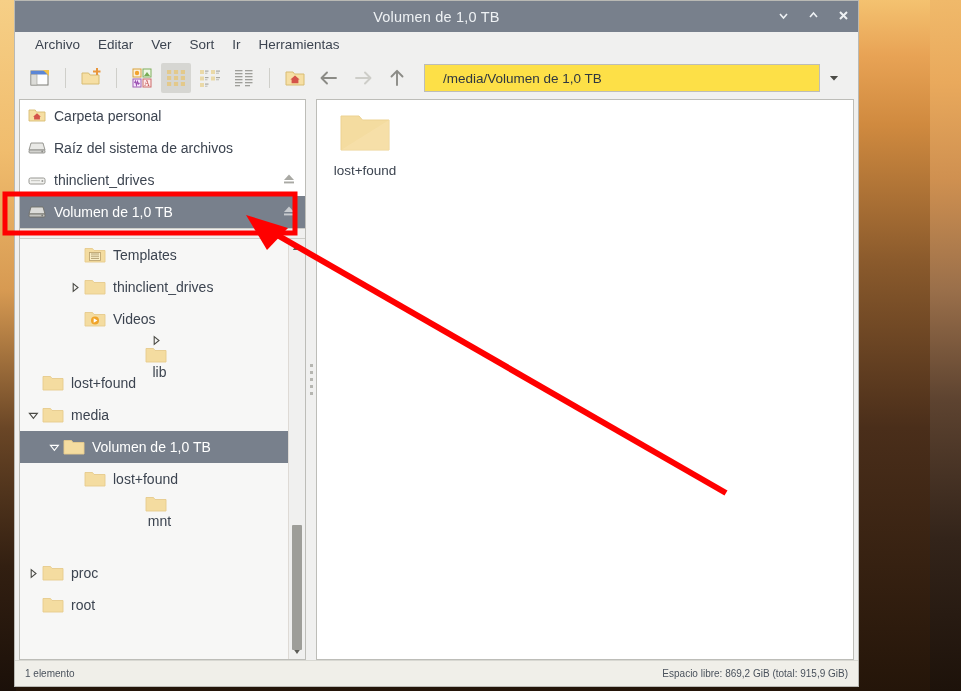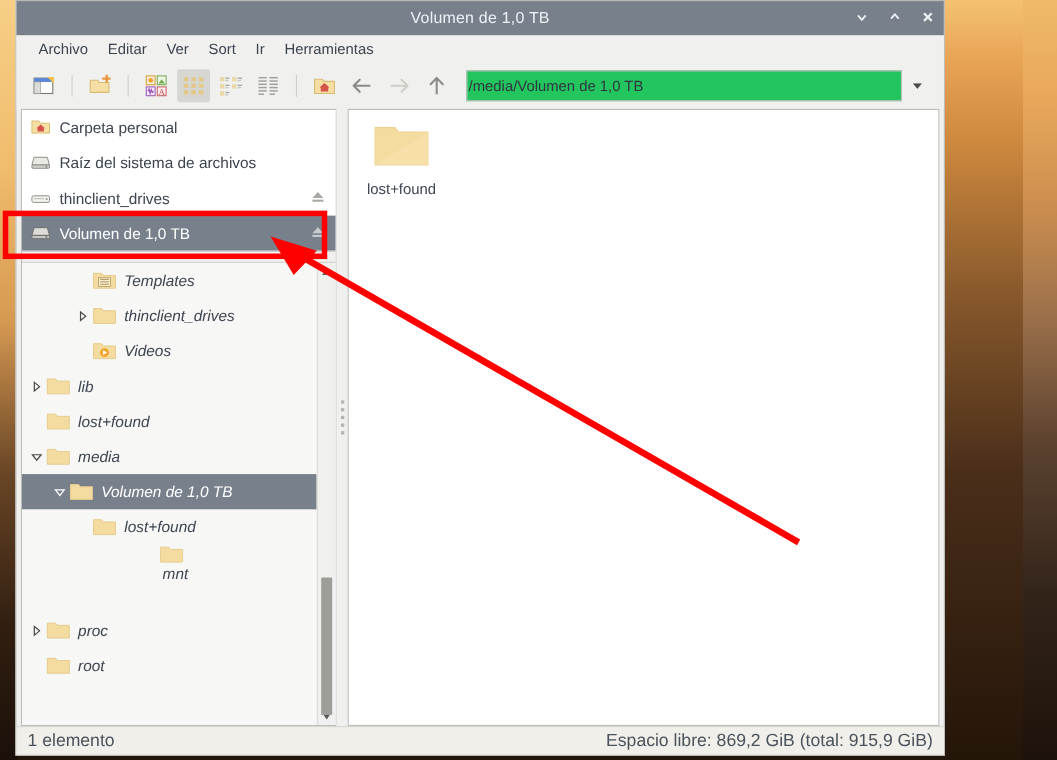--- a/index.html
+++ b/index.html
@@ -60,22 +60,22 @@
     height:42px; background:#f0f0ef; flex:none;
     display:flex; align-items:center; padding:0 10px; gap:4px;
   }
   .tb-btn { width:30px; height:30px; display:flex; align-items:center; justify-content:center; border-radius:2px; cursor:default; }
   .tb-btn.active { background:#d6d6d2; }
   .tb-sep { width:1px; height:20px; background:#cfcfca; margin:0 6px; }
 
   
   #pathwrap { flex:1; display:flex; align-items:center; margin-left:8px; }
   #pathentry {
-    flex:1; height:28px; background:#22c55e; border:1px solid #bdbdb8;
-    display:flex; align-items:center; padding:0 1px; font-size:13.5px; color:#2f3740;
+    flex:1; height:28px; background:#fde047; border:1px solid #bdbdb8;
+    display:flex; align-items:center; padding:0 18px; font-size:13.5px; color:#2f3740;
   }
   #pathdrop { width:28px; height:28px; display:flex; align-items:center; justify-content:center; }
 
   
   #panes { flex:1; display:flex; padding:0 4px 0 4px; min-height:0; }
   #leftpane {
     width:287px; flex:none; display:flex; flex-direction:column;
     border:1px solid #bdbdb8; background:#ffffff; min-height:0;
   }
   #places { flex:none; background:#ffffff; }
@@ -85,21 +85,21 @@
   }
   .place.sel { background:#78808c; color:#ffffff; }
   .place .ptxt { margin-left:8px; }
   .place .eject { position:absolute; right:9px; top:50%; transform:translateY(-50%); }
 
   #splitter { height:11px; flex:none; background:#f0f0ef; border-top:1px solid #cdcdc8; border-bottom:1px solid #cdcdc8; position:relative; }
   #splitter .grip { position:absolute; left:50%; top:50%; transform:translate(-50%,-50%); display:flex; gap:3px; }
   #splitter .grip i { width:2px; height:2px; background:#9a9a95; display:block; }
 
   #treewrap { flex:1; display:flex; min-height:0; background:#f7f7f6; }
-  #tree { flex:1; overflow:hidden; position:relative; background:#f7f7f6;font-style:italic; }
+  #tree { flex:1; overflow:hidden; position:relative; background:#f7f7f6; }
   .trow { height:32px; display:flex; align-items:center; font-size:14px; color:#3c4450; cursor:default; white-space:nowrap; }
   .trow.sel { background:#78808c; color:#ffffff; }
   .tw { width:18px; flex:none; display:flex; align-items:center; justify-content:center; }
   .tlabel { margin-left:7px; }
 
   
   #sbar { width:17px; flex:none; background:#f0f0ef; border-left:1px solid #dedad5; position:relative; display:flex; flex-direction:column; }
   #sbar .arrow { height:16px; display:flex; align-items:center; justify-content:center; flex:none; }
   #sbar .track { flex:1; position:relative; }
   #sbar .thumb { position:absolute; left:3px; width:10px; background:#9e9e99; border-radius:1px; }
@@ -111,21 +111,21 @@
 
   #rightpane { flex:1; border:1px solid #bdbdb8; background:#ffffff; padding:10px 6px; min-width:0; }
   .fitem { width:84px; display:flex; flex-direction:column; align-items:center; gap:5px; cursor:default; }
   .fitem .fname { font-size:13.5px; color:#3c4450; white-space:nowrap; }
 
   
   #statusbar {
     height:26px; flex:none; background:#f0efe9; display:flex; align-items:center;
     padding:0 10px; justify-content:space-between; border-top:1px solid #d8d8d2;
   }
-  #statusbar span { font-size:16px; color:#4a525c; }
+  #statusbar span { font-size:10px; color:#4a525c; }
 
   
   #anno { position:absolute; inset:0; pointer-events:none; }
 </style>
 </head>
 <body>
 
 <div id="desktop">
   <div class="glowL"></div>
   <div class="glowR"></div>
@@ -392,21 +392,21 @@
               <span class="tw"></span>
               <span style="display: flex;">
                 <svg width="22" height="18" viewBox="0 0 22 18">
                   <path d="M1 2.5 L8.5 2.5 L10 4.5 L21 4.5 L21 16 L1 16 Z" fill="#f4dca0" stroke="#e6cb8c" stroke-width=".9"></path>
                   <circle cx="11" cy="10.5" r="4" fill="#f0a429"></circle>
                   <path d="M9.7 8.3 L13.4 10.5 L9.7 12.7 Z" fill="#ffffff"></path>
                 </svg>
               </span>
               <span class="tlabel">Videos</span>
             </div>
-            <div class="trow" style="padding-left: 4px;">
+            <div class="trow" style="padding-left: 4px; flex-direction: column;">
               <span class="tw">
                 <svg width="11" height="11" viewBox="0 0 11 11">
                   <path d="M3.2 1.6 L8 5.5 L3.2 9.4 Z" fill="none" stroke="#4a4a45" stroke-width="1.1"></path>
                 </svg>
               </span>
               <span style="display: flex;">
                 <svg width="22" height="18" viewBox="0 0 22 18">
                   <path d="M1 2.5 L8.5 2.5 L10 4.5 L21 4.5 L21 16 L1 16 Z" fill="#f4dca0" stroke="#e6cb8c" stroke-width=".9"></path>
                 </svg>
               </span>

